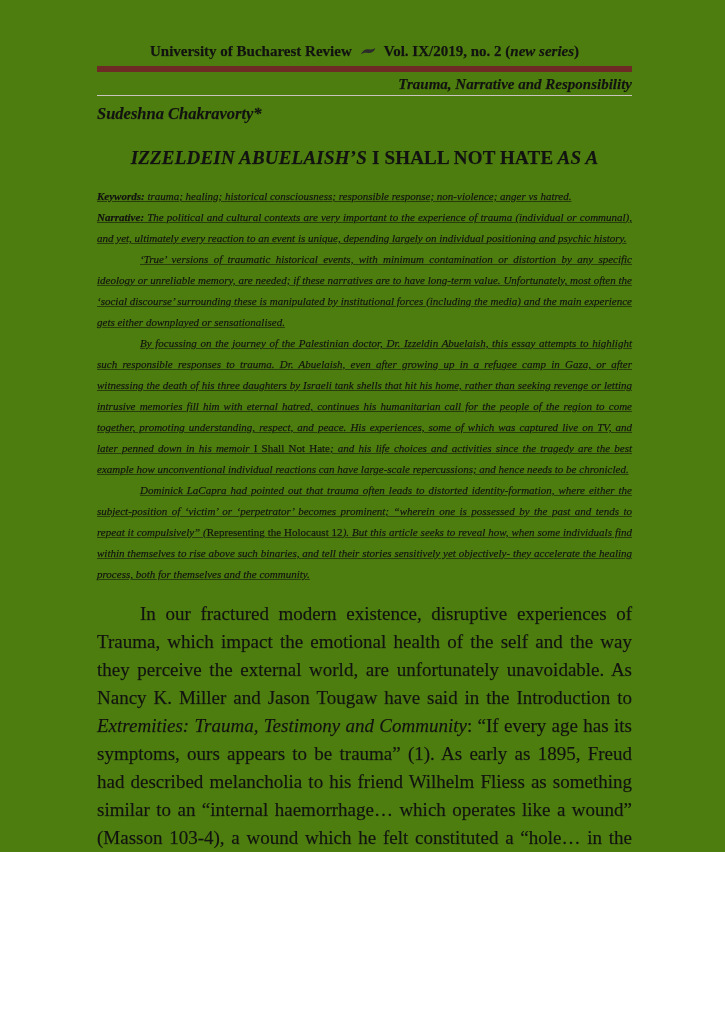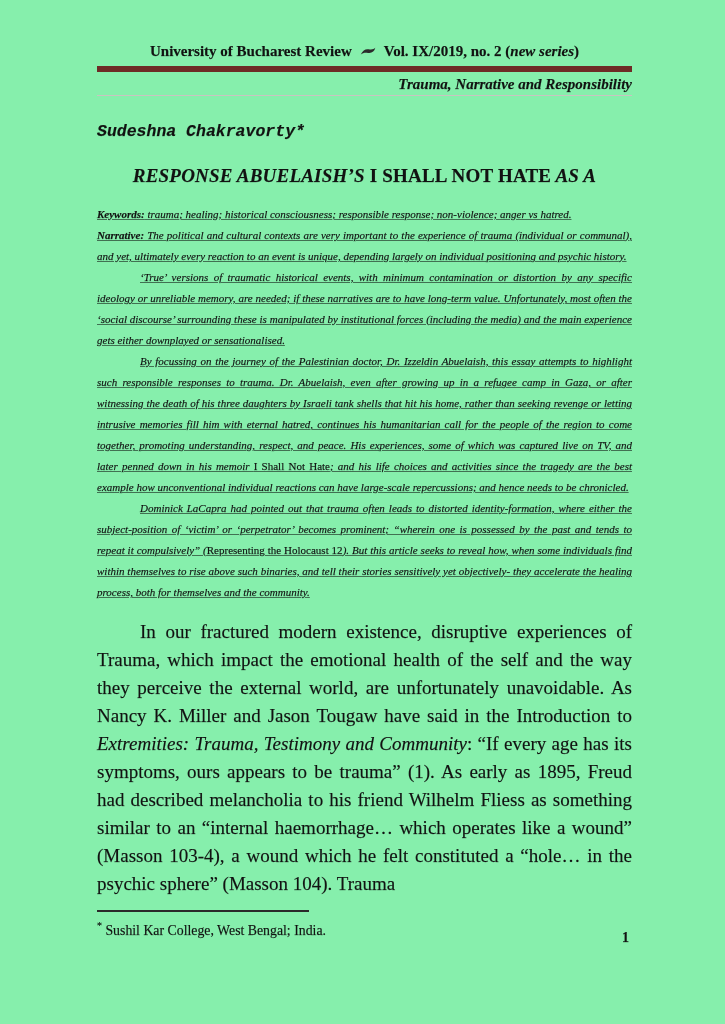--- a/index.html
+++ b/index.html
@@ -3,37 +3,37 @@
 <meta charset="utf-8">
 <style>
   html,body { margin:0; padding:0; }
   body {
     width:725px; height:1024px;
     background:#ffffff;
     font-family:"Liberation Serif","DejaVu Serif",serif;
     color:#121212;
     -webkit-text-stroke:0.25px rgba(10,10,10,.55);
   }
-  .page { position:relative; width:725px; height:1024px; overflow:hidden; background:#86efac; }
+  .page { position:relative; width:725px; height:852px; overflow:hidden; background:#4d7c0f; }
   .content { margin:0 93px 0 97px; padding-top:42px; width:535px; }
 
   
   .journal-header {
     display:flex; justify-content:center; align-items:center; gap:8px;
     font-size:15px; font-weight:bold; line-height:18px; white-space:nowrap;
   }
   .fleuron { display:inline-flex; align-items:center; }
   .maroon-rule { height:6px; margin-top:6px; background:#6e2b26; }
   .issue-theme {
     margin-top:3px; text-align:right;
     font-size:15px; font-weight:bold; font-style:italic; line-height:19px;
   }
   .thin-rule { height:1px; background:#c9c4c0; margin-top:1px; }
 
-  .author { margin-top:26px; font-size:16.5px; font-weight:bold; font-style:italic; line-height:20px;font-family:Liberation Mono, monospace; }
+  .author { margin-top:8px; font-size:16.5px; font-weight:bold; font-style:italic; line-height:20px; }
 
   .title { margin:22px 0 0 0; text-align:center; font-size:19px; line-height:24px; letter-spacing:.2px; }
   .title .tl { display:block; }
 
   p { margin:0; }
   .fm { font-size:11px; line-height:21px; text-align:justify;text-decoration:underline; }
   .fm-block { margin-top:16px; }
   .indent { text-indent:43px; }
   .body-para { margin-top:15px; font-size:19px; line-height:28px; text-align:justify; text-indent:43px; }
 
@@ -66,21 +66,21 @@
     </div>
 
     <div class="maroon-rule" style="background: rgb(110, 43, 38);"></div>
 
     <div class="issue-theme">Trauma, Narrative and Responsibility</div>
     <div class="thin-rule"></div>
 
     <div class="author">Sudeshna Chakravorty*</div>
 
     <h1 class="title">
-      <span class="tl"><span class="run-bi">RESPONSE ABUELAISH’S </span><span class="run-b">I SHALL NOT HATE</span><span class="run-bi"> AS A</span></span>
+      <span class="tl"><span class="run-bi">IZZELDEIN ABUELAISH’S </span><span class="run-b">I SHALL NOT HATE</span><span class="run-bi"> AS A</span></span>
     </h1>
 
     <div class="fm-block">
       <p class="fm"><span class="run-bi">Keywords:</span><span class="run-i"> trauma; healing; historical consciousness; responsible response; non-violence; anger vs hatred.</span></p>
       <p class="fm"><span class="run-bi">Narrative:</span><span class="run-i"> The political and cultural contexts are very important to the experience of trauma (individual or communal), and yet, ultimately every reaction to an event is unique, depending largely on individual positioning and psychic history.</span></p>
       <p class="fm indent"><span class="run-i">‘True’ versions of traumatic historical events, with minimum contamination or distortion by any specific ideology or unreliable memory, are needed; if these narratives are to have long-term value. Unfortunately, most often the ‘social discourse’ surrounding these is manipulated by institutional forces (including the media) and the main experience gets either downplayed or sensationalised.</span></p>
       <p class="fm indent"><span class="run-i">By focussing on the journey of the Palestinian doctor, Dr. Izzeldin Abuelaish, this essay attempts to highlight such responsible responses to trauma. Dr. Abuelaish, even after growing up in a refugee camp in Gaza, or after witnessing the death of his three daughters by Israeli tank shells that hit his home, rather than seeking revenge or letting intrusive memories fill him with eternal hatred, continues his humanitarian call for the people of the region to come together, promoting understanding, respect, and peace. His experiences, some of which was captured live on TV, and later penned down in his memoir </span><span class="run-n">I Shall Not Hate</span><span class="run-i">; and his life choices and activities since the tragedy are the best example how unconventional individual reactions can have large-scale repercussions; and hence needs to be chronicled.</span></p>
       <p class="fm indent"><span class="run-i">Dominick LaCapra had pointed out that trauma often leads to distorted identity-formation, where either the subject-position of ‘victim’ or ‘perpetrator’ becomes prominent; “wherein one is possessed by the past and tends to repeat it compulsively” (</span><span class="run-n">Representing the Holocaust 12</span><span class="run-i">). But this article seeks to reveal how, when some individuals find within themselves to rise above such binaries, and tell their stories sensitively yet objectively- they accelerate the healing process, both for themselves and the community.</span></p>
     </div>
 

